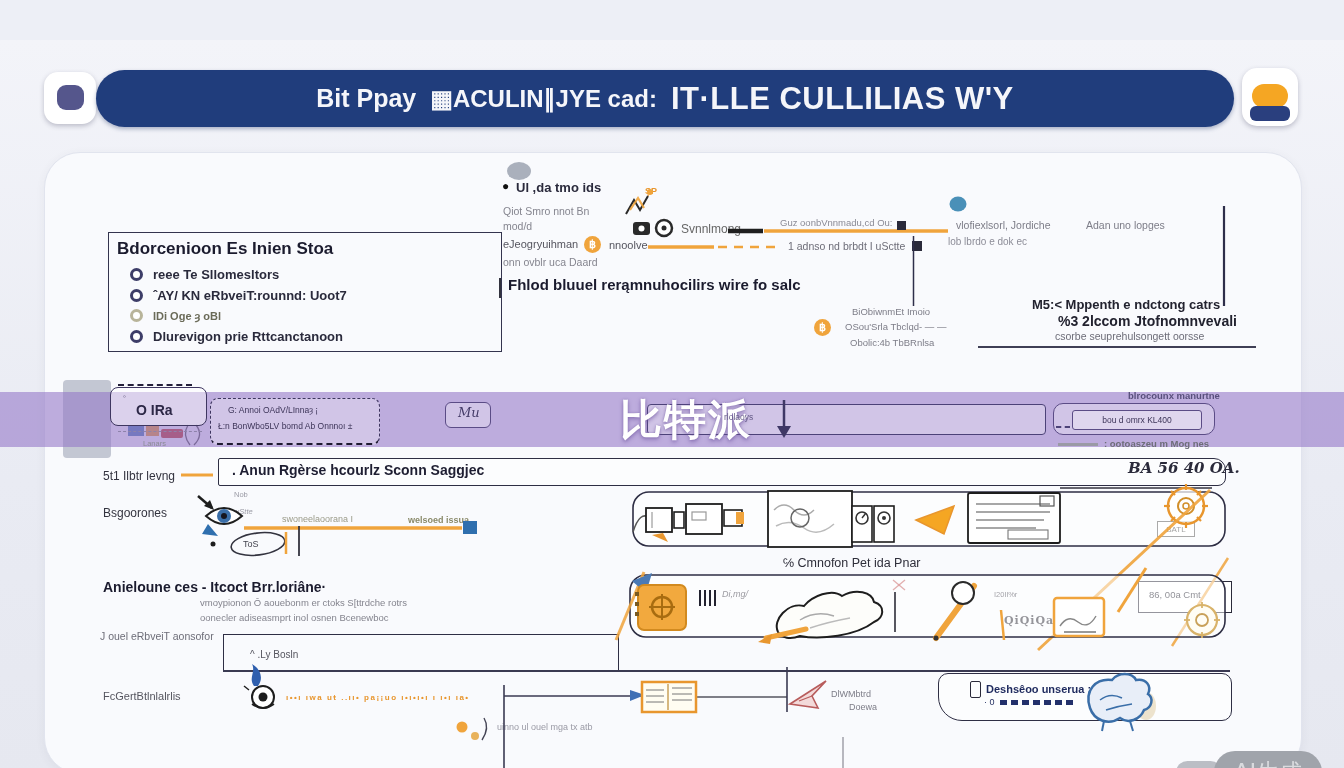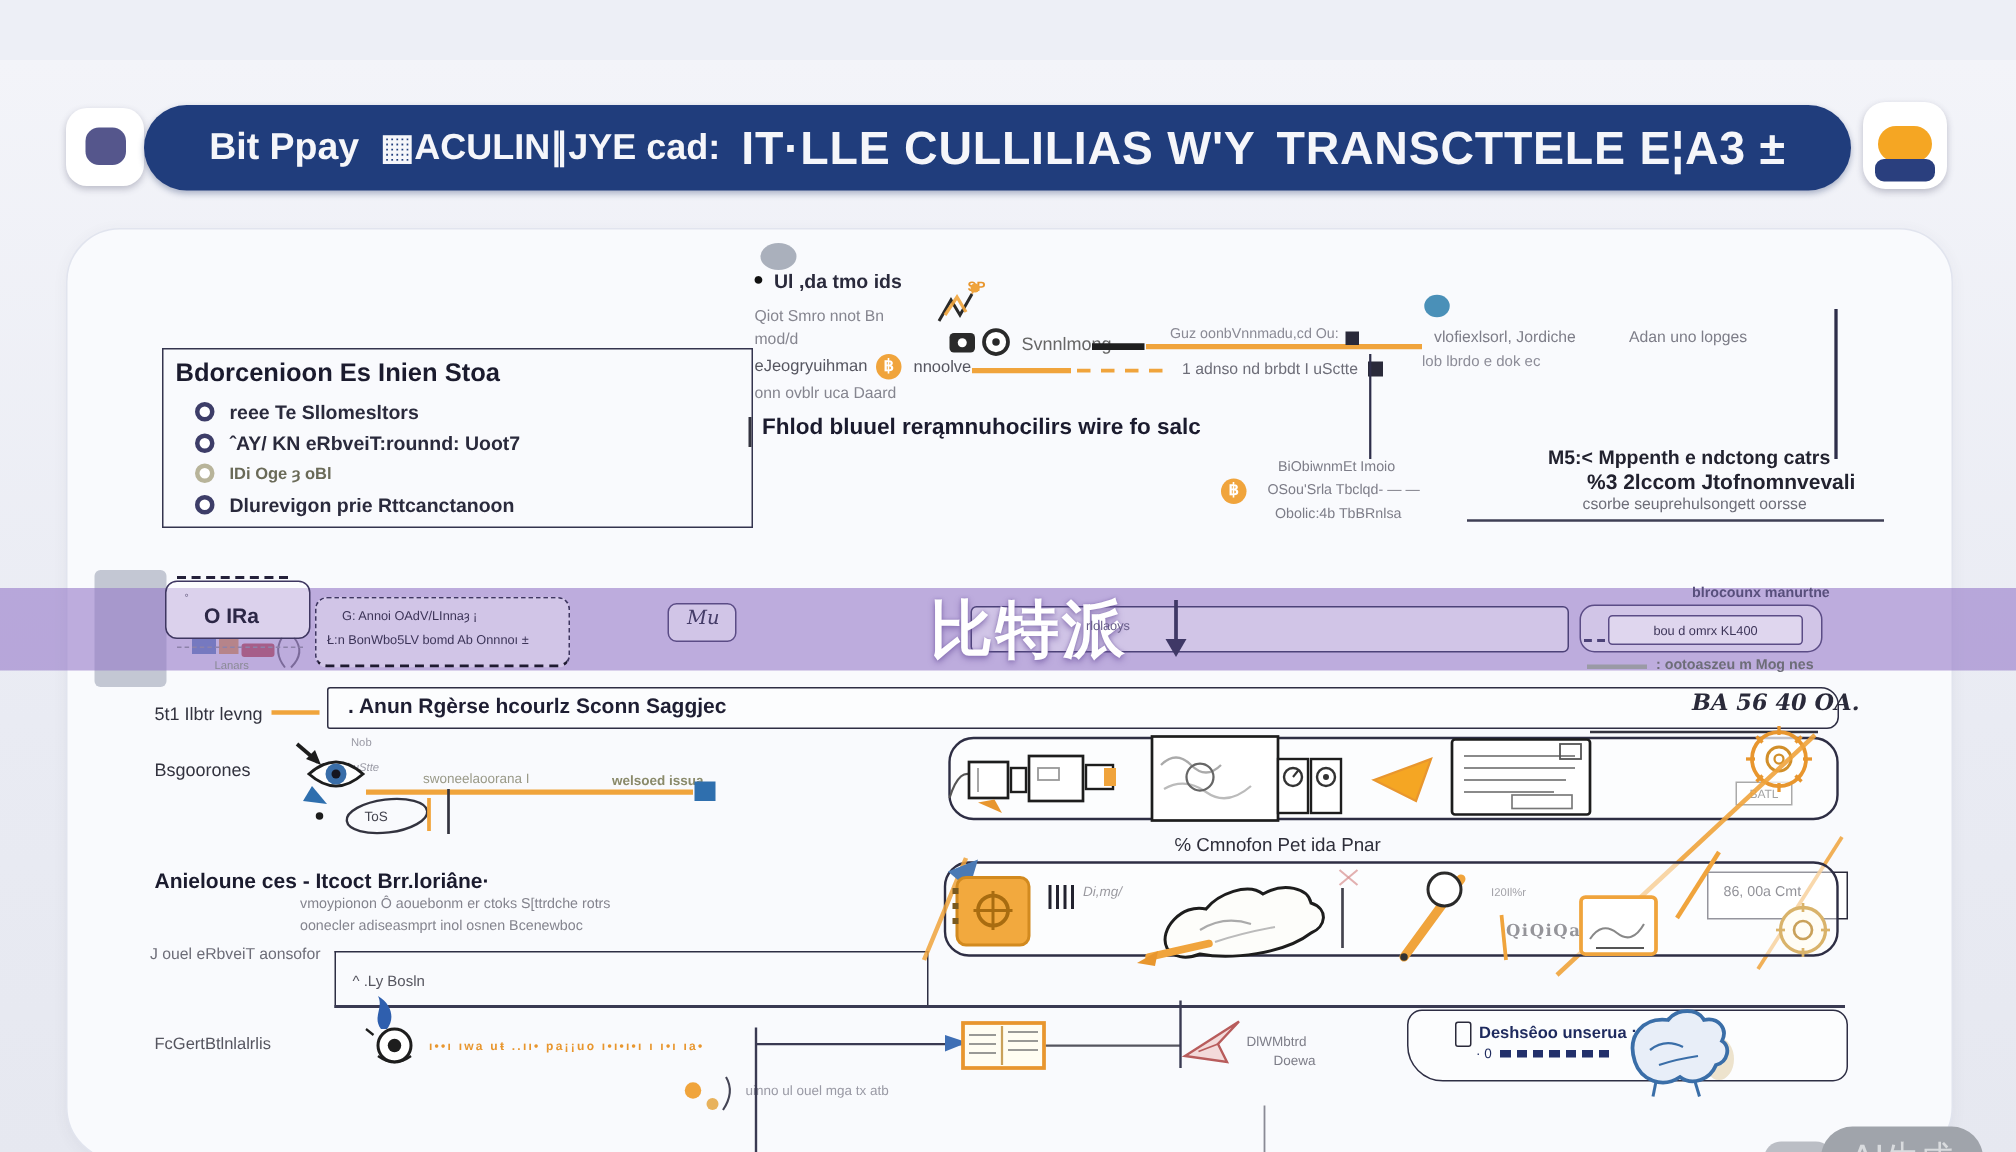--- a/index.html
+++ b/index.html
@@ -37,21 +37,20 @@
 
   <div class="abs" style="left:63px;top:340px;width:48px;height:78px;background:#c3c7d3;border-radius:4px;z-index:5;"></div>
 
   <div class="hbadge">
       <div class="blob"></div>
     </div>
   <div class="headerbar">
     <span style="font-size:25px;">Bit Ppay</span>
     <span style="font-size:24px;">▦ACULIN∥JYE cad:</span>
     <span style="font-size:31px;letter-spacing:.5px;">IT·LLE CULLILIAS W'Y</span>
-    <span style="font-size:31px;letter-spacing:.5px;">TRANSCTTELE E¦A3 ±</span>
   </div>
   <div class="lock">
       <div class="or"></div>
       <div class="nv"></div>
     </div>
 
   <div class="leftbox"></div>
   <div class="t" style="left:117px;top:199px;font-size:17px;font-weight:bold;color:#1b1b2e;">Bdorcenioon Es Inien Stoa</div>
   <div class="li-row" style="left:130px;top:227px;">
       <span class="ring"></span>
@@ -152,21 +151,21 @@
   <div class="t" style="left:1080px;top:561px;font-size:9px;font-weight:bold;color:#33333f;">VR</div>
   <div class="abs" style="left:1138px;top:541px;width:92px;height:30px;border:1.6px solid #2a2a3a;background:#fff;">
       <span style="position:absolute;left:10px;top:7px;font-size:9.5px;color:#22222f;white-space:nowrap;">86, 00a Cmt</span>
     </div>
 
   <div class="t" style="left:103px;top:539px;font-size:14px;font-weight:bold;color:#1b1b2e;">Anieloune ces - Itcoct Brr.loriâne·</div>
   <div class="t" style="left:200px;top:557px;font-size:9.5px;color:#84848e;">vmoypionon Ô aouebonm er ctoks S[ttrdche rotrs</div>
   <div class="t" style="left:200px;top:572px;font-size:9.5px;color:#84848e;">oonecler adiseasmprt inol osnen Bcenewboc</div>
   <div class="t" style="left:100px;top:590px;font-size:10.5px;color:#6d6d78;">J ouel eRbveiT aonsofor</div>
   <div class="abs" style="left:223px;top:594px;width:394px;height:37px;border:1.5px solid #2e2e44;border-bottom:none;"></div>
-  <div class="t" style="left:235px;top:609px;font-size:10px;color:#55555f;">^  .Ly Bosln</div>
+  <div class="t" style="left:250px;top:609px;font-size:10px;color:#55555f;">^  .Ly Bosln</div>
   <div class="t" style="left:103px;top:650px;font-size:11px;color:#55555f;">FcGertBtlnlalrlis</div>
   <div class="t" style="left:286px;top:653px;width:200px;overflow:hidden;font-size:8px;font-weight:bold;letter-spacing:1.5px;color:#e8962e;">ı••ı ıwa uŧ ..ıı• pa¡¡uo ı•ı•ı•ı ı ı•ı ıa•</div>
   <div class="t" style="left:497px;top:682px;font-size:9px;color:#9a9aa5;">uinno ul ouel mga  tx atb</div>
 
   <div class="t" style="left:831px;top:649px;font-size:9px;color:#7d7d88;">DlWMbtrd</div>
   <div class="t" style="left:849px;top:662px;font-size:9px;color:#7d7d88;">Doewa</div>
   <div class="abs" style="left:938px;top:633px;width:292px;height:46px;border:1.6px solid #2e2e44;border-radius:10px 10px 10px 24px;background:rgba(255,255,255,.55);"></div>
   <div class="abs" style="left:970px;top:641px;width:9px;height:15px;border:1.5px solid #2a2a3a;border-radius:2px;"></div>
   <div class="t" style="left:986px;top:643px;font-size:11px;font-weight:bold;color:#1e2a5e;">Deshsêoo unserua  :</div>
   <div class="t" style="left:984px;top:657px;font-size:9px;color:#1e2a5e;">· 0</div>

